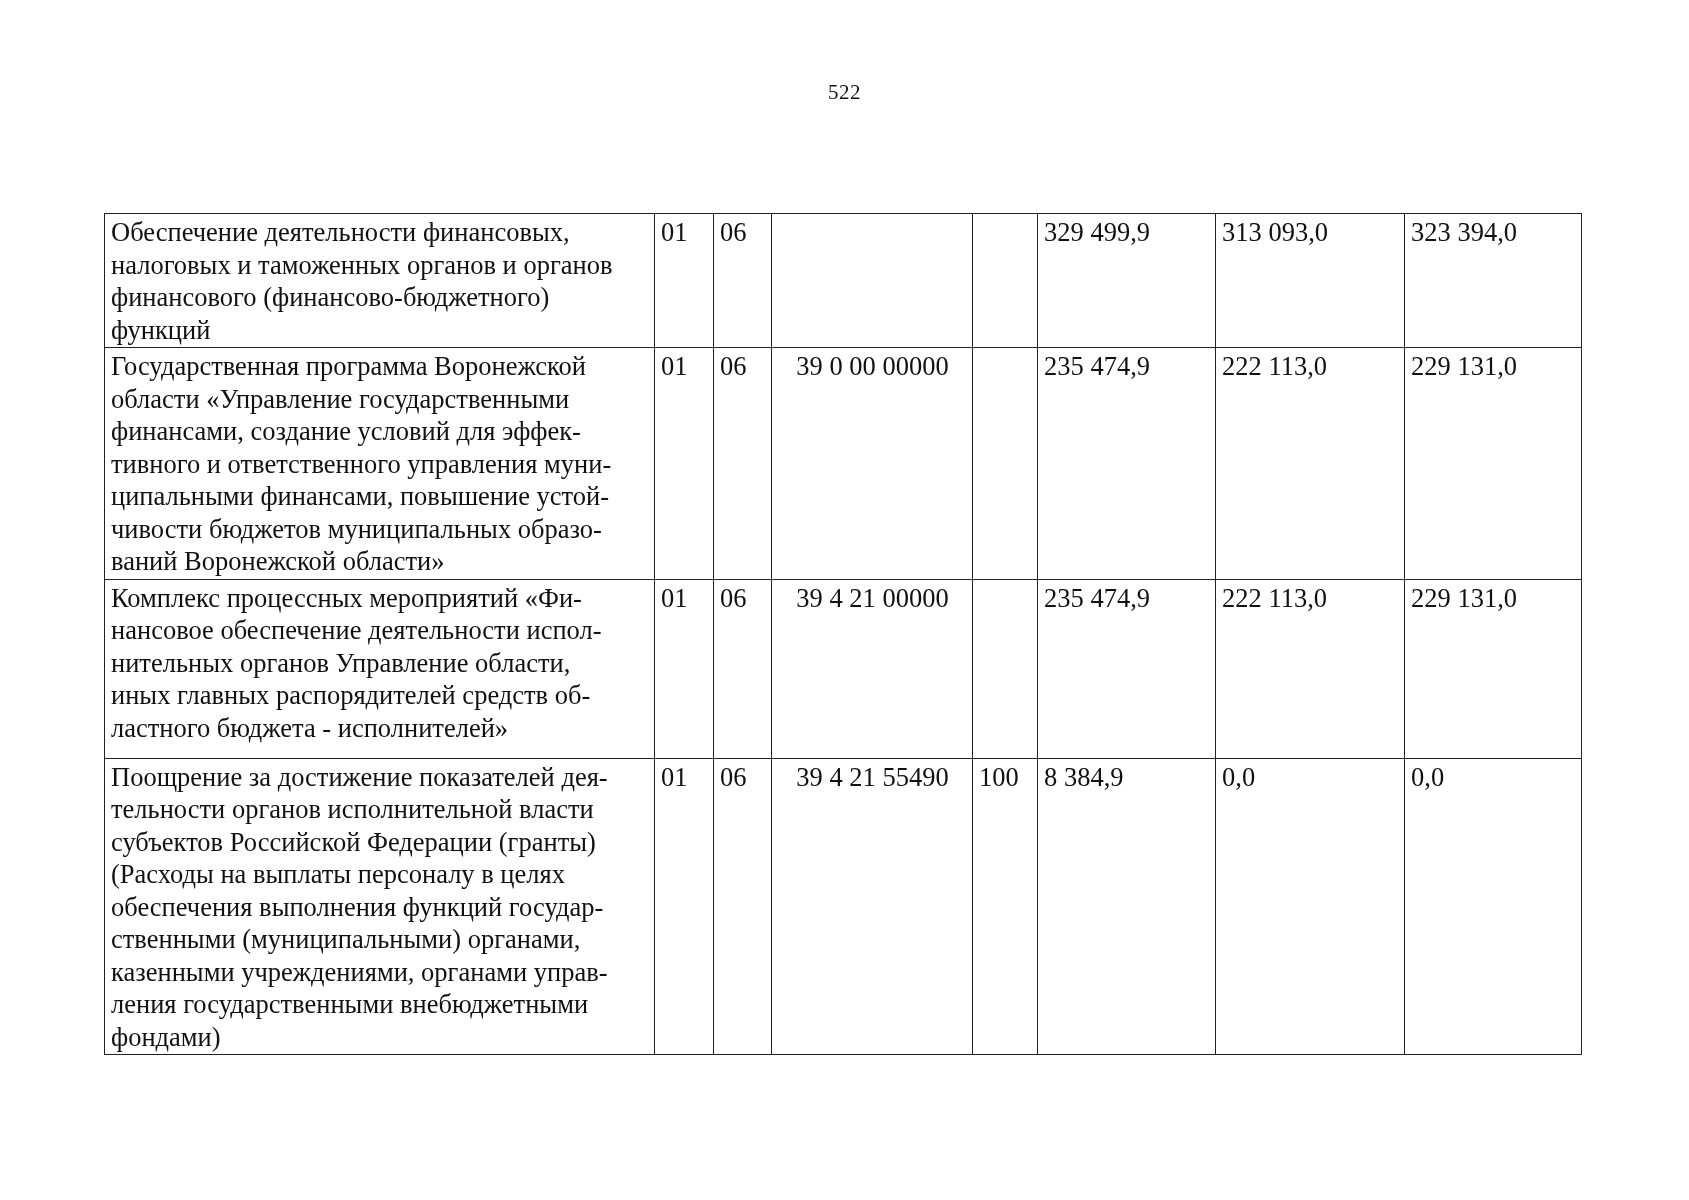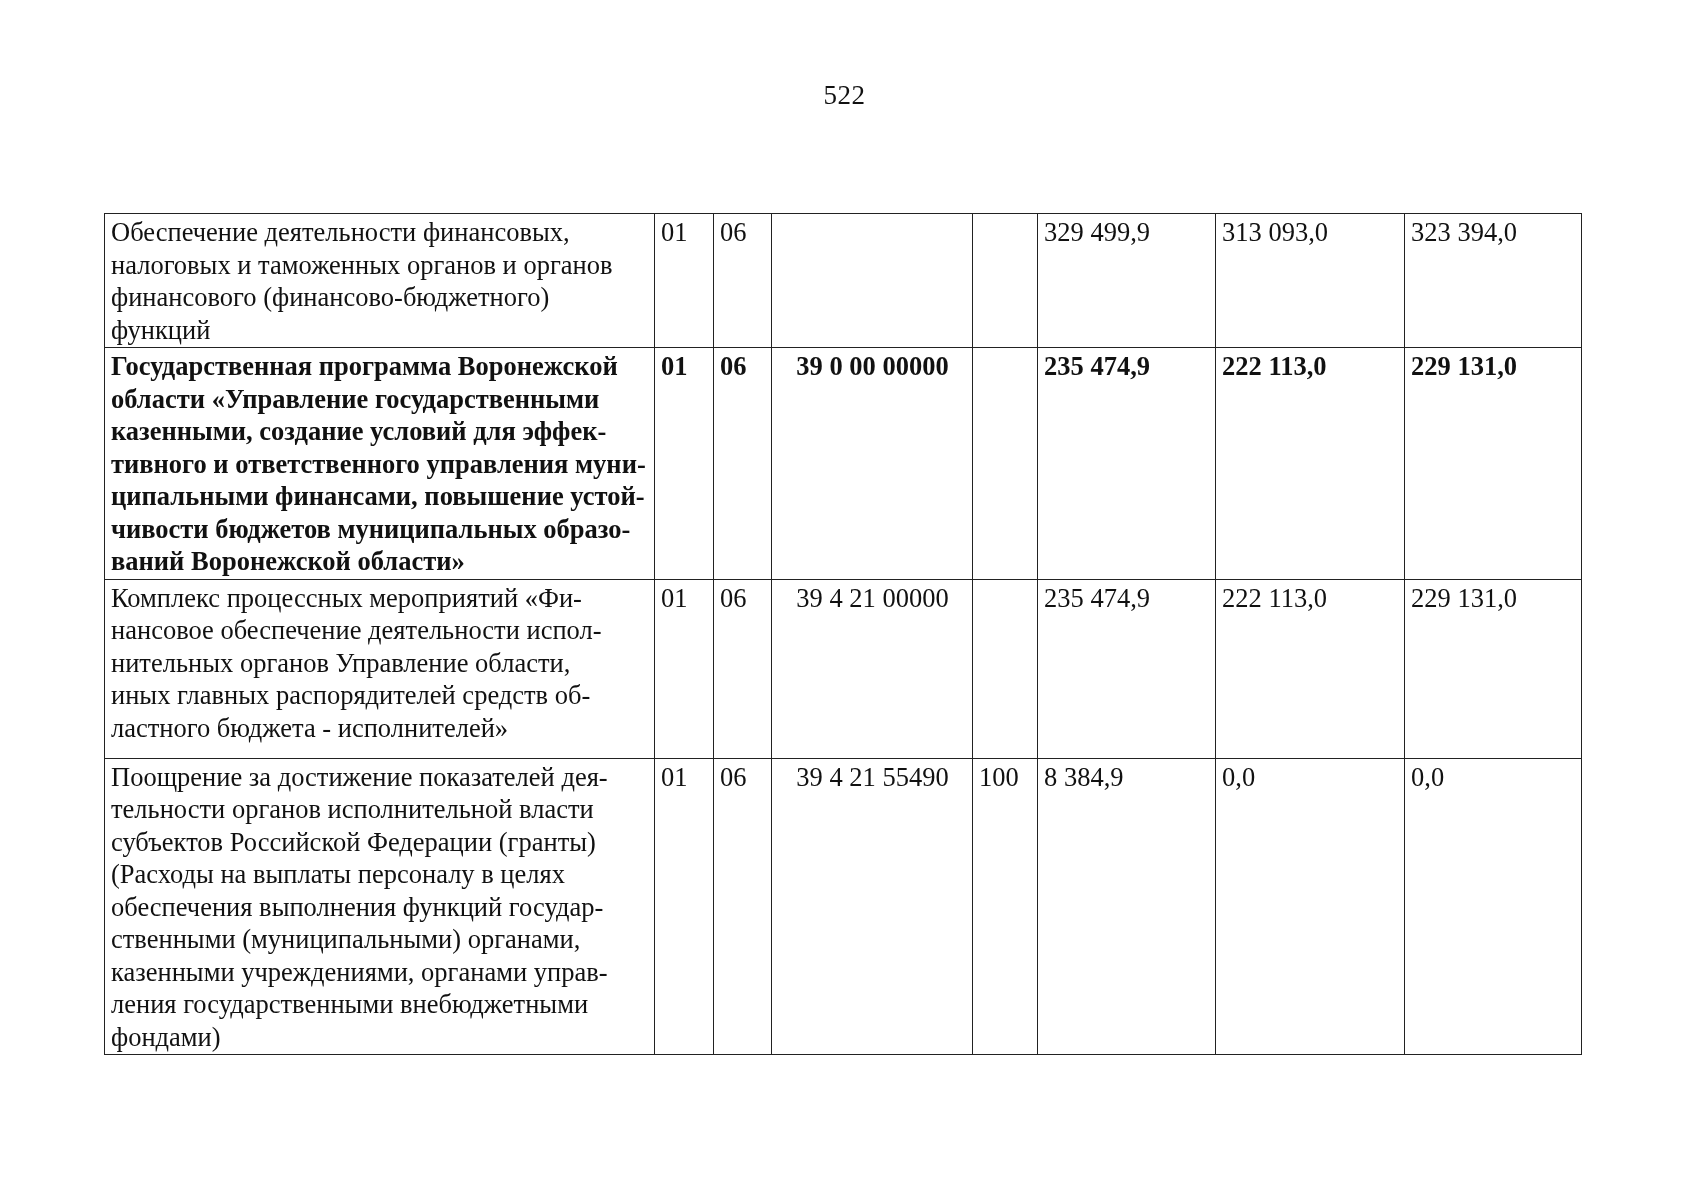--- a/index.html
+++ b/index.html
@@ -1,30 +1,30 @@
 <!DOCTYPE html>
 <html><head>
   <meta charset="utf-8">
   <style>
     html, body { margin:0; padding:0; background:#ffffff; }
     body { width:1689px; height:1200px; position:relative; overflow:hidden;
            font-family:"Liberation Serif", "DejaVu Serif", serif; color:#111; }
     .page-number { position:absolute; top:80px; left:0; width:1689px; text-align:center;
-                   font-size:27px; letter-spacing:0.5px; }
+                   font-size:21px; letter-spacing:0.5px; }
     table.budget { position:absolute; left:104px; top:213px; border-collapse:collapse;
                    table-layout:fixed; width:1477px; }
     table.budget td { border:1.5px solid #222; vertical-align:top; font-size:26.5px;
                       line-height:32.5px; padding:2px 5px 1px 6px; overflow:hidden; }
     td.desc { text-align:left; }
     td.code { text-align:left; padding-left:2px; padding-right:2px; }
     td.csr  { text-align:center; padding-left:18px;margin-left:44px; }
     td.num  { text-align:left; padding-right:6px; }
     tr.r0 td { height:66px; }
     tr.r1 td { height:129px; }
-    tr.r2 td { height:227px;font-weight:bold; }
+    tr.r2 td { height:227px; }
     tr.r3 td { height:175px; }
     tr.r4 td { height:284px; }
   </style>
 </head>
 <body>
 
 <div class="page-number">522</div>
 
 <table class="budget">
   <colgroup>
@@ -50,21 +50,21 @@
       <td class="csr"></td>
       <td class="code"></td>
       <td class="num">329 499,9</td>
       <td class="num">313 093,0</td>
       <td class="num">323 394,0</td>
     </tr>
     <tr class="r2">
       <td class="desc">
         <div>Государственная программа Воронежской</div>
         <div>области «Управление государственными</div>
-        <div>казенными, создание условий для эффек-</div>
+        <div>финансами, создание условий для эффек-</div>
         <div>тивного и ответственного управления муни-</div>
         <div>ципальными финансами, повышение устой-</div>
         <div>чивости бюджетов муниципальных образо-</div>
         <div>ваний Воронежской области»</div>
       </td>
       <td class="code">01</td>
       <td class="code">06</td>
       <td class="csr">39 0 00 00000</td>
       <td class="code"></td>
       <td class="num">235 474,9</td>

